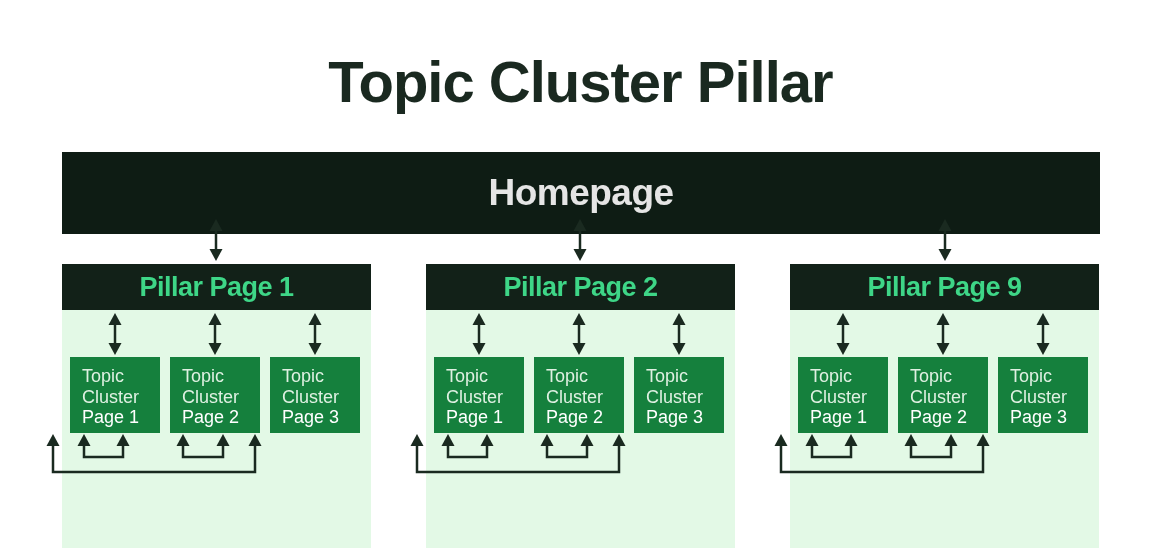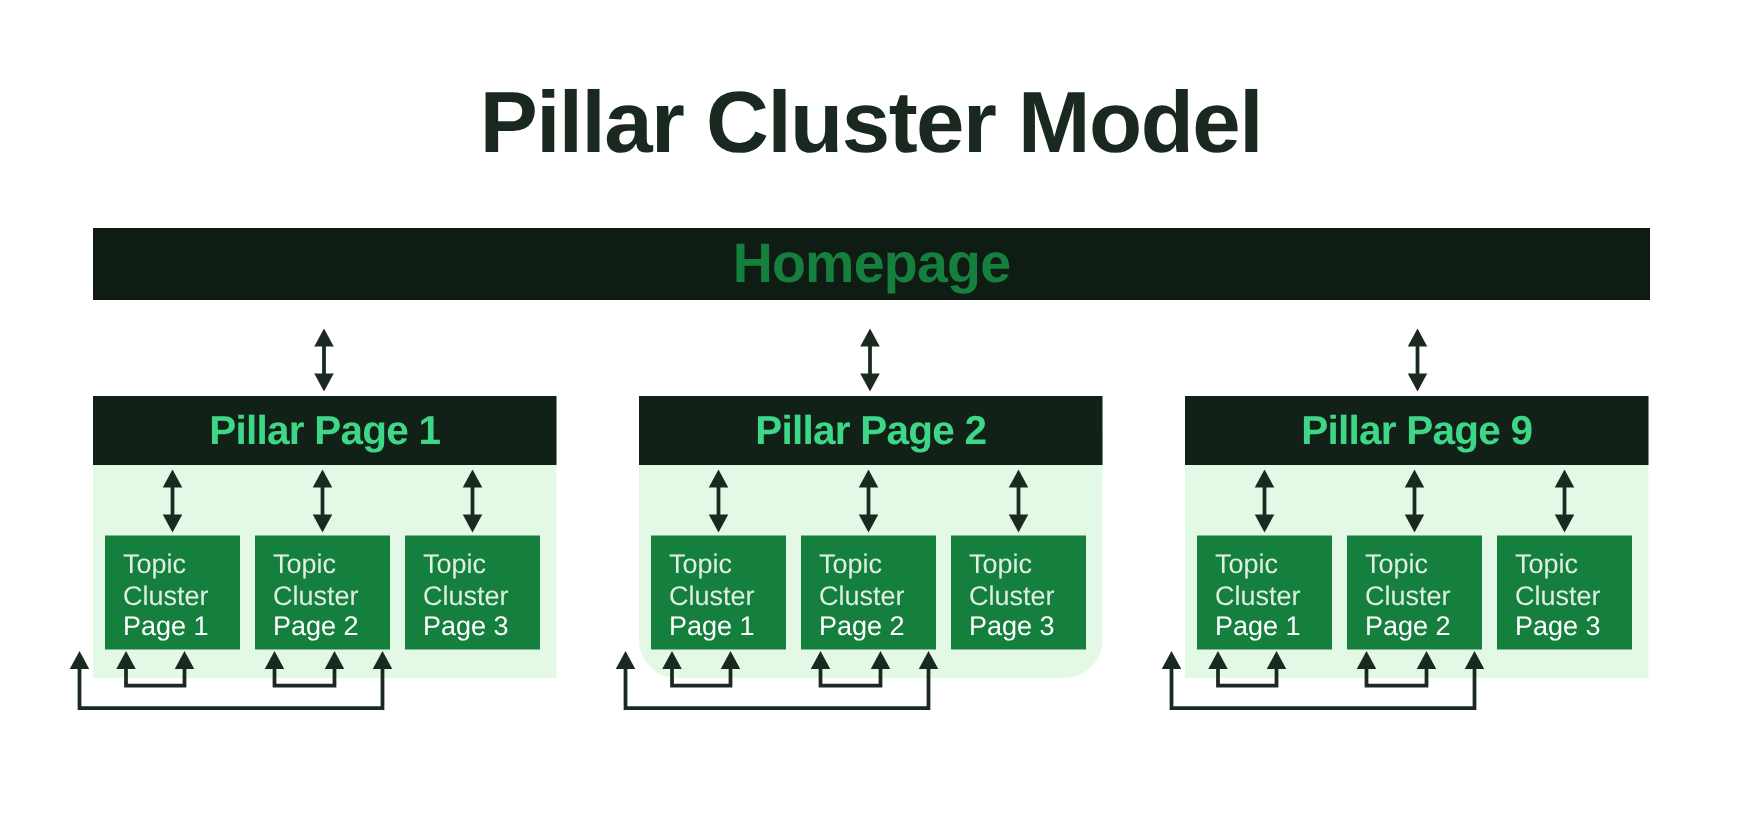--- a/index.html
+++ b/index.html
@@ -24,40 +24,40 @@
     font-weight: 800;
     letter-spacing: -1px;
     color: #1a2920;
   }
 
   .homepage-bar {
     position: absolute;
     left: 62px;
     top: 152px;
     width: 1038px;
-    height: 48px;
+    height: 82px;
     background: #0e1c14;
-    color: #15803d;
+    color: #e5e5e5;
     display: flex;
     align-items: center;
     justify-content: center;
     font-size: 37px;
     font-weight: 700;
     letter-spacing: -0.5px;
   }
 
   .pillar {
     position: absolute;
     top: 264px;
     width: 309px;
-    height: 188px;
+    height: 284px;
     background: #e3f9e6;
   }
   .pillar-1 { left: 62px; }
-  .pillar-2 { left: 426px; border-radius: 25px; }
+  .pillar-2 { left: 426px; }
   .pillar-3 { left: 790px; }
 
   .pillar-header {
     position: absolute;
     top: 0;
     left: 0;
     width: 100%;
     height: 46px;
     background: #122118;
     color: #3ed687;
@@ -101,21 +101,21 @@
     stroke-width: 2.5;
     fill: none;
   }
   .arrows polygon { fill: #1a2a20; stroke: none; }
 </style>
 </head>
 <body>
 
 <div class="canvas">
 
-  <h1 class="title">Pillar Cluster Model</h1>
+  <h1 class="title">Topic Cluster Pillar</h1>
 
   <div class="homepage-bar">
     <span>Homepage</span>
   </div>
 
   <section class="pillar pillar-1">
     <header class="pillar-header">
       <span>Pillar Page 1</span>
     </header>
     <div class="cluster-box box-1">

